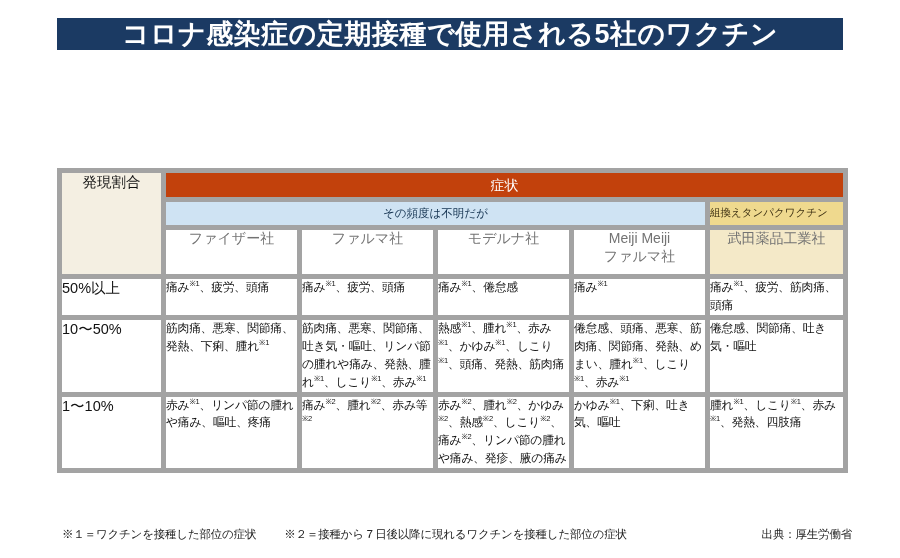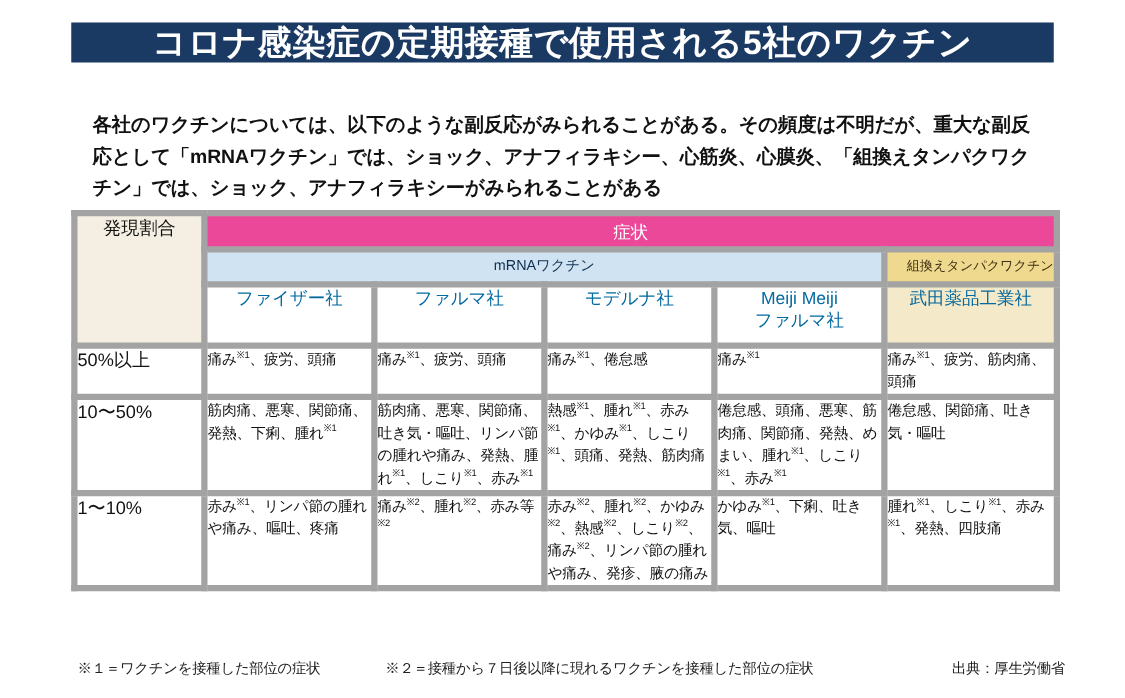--- a/index.html
+++ b/index.html
@@ -71,60 +71,61 @@
   }
   table.vax td, table.vax th {
     border: 5px solid #a3a3a3;
     padding: 0;
     vertical-align: top;
     font-weight: normal;
   }
 
   
   .hdr-symptom {
-    background: #ec4899;
+    background: #c2410c;
     color: #ffffff;
     text-align: center;
     font-size: 14px;
     font-weight: bold;
     height: 24px;
     line-height: 24px;
   }
   .hdr-mrna {
     background: #cfe3f3;
     color: #12314f;
     text-align: center;
     font-size: 11.5px;
     font-weight: bold;
     height: 23px;
     line-height: 23px;
   }
   .hdr-protein {
     background: #efd98e;
     color: #3d3012;
-    text-align: right;
+    text-align: left;
     font-size: 10.5px;
     font-weight: bold;
     height: 23px;
     line-height: 23px;
+    font-family: Liberation Mono, monospace;
   }
   .hdr-rate {
     background: #f4efe2;
     text-align: center;
     font-size: 14.5px;
     font-weight: bold;
     color: #111111;
     vertical-align: middle;
   }
   .hdr-maker {
     background: #ffffff;
     text-align: center;
     font-size: 14px;
     font-weight: bold;
-    color: #0369a1;
+    color: #737373;
     vertical-align: middle;
     height: 44px;
     line-height: 1.25;
   }
   .hdr-maker.tan {
     background: #f4e9c8;
   }
   .row-label {
     background: #ffffff;
     text-align: left;
@@ -148,62 +149,59 @@
 
   
   .footnotes {
     position: absolute;
     left: 62px;
     top: 527px;
     width: 790px;
     font-size: 11.5px;
     color: #222222;
     display: flex;
-    gap: 52px;
+    gap: 28px;
     align-items: baseline;
     letter-spacing: -0.2px;
   }
   .footnotes .note { white-space: nowrap; }
   .footnotes .source {
     margin-left: auto;
     white-space: nowrap;
   }
 </style>
 </head>
 <body>
 
 <div class="page">
 
   <div class="title-banner">
     <span class="title-text">コロナ感染症の定期接種で使用される5社のワクチン</span>
   </div>
 
-  <div class="lead">
-    <p>各社のワクチンについては、以下のような副反応がみられることがある。その頻度は不明だが、重大な副反応として「mRNAワクチン」では、ショック、アナフィラキシー、心筋炎、心膜炎、「組換えタンパクワクチン」では、ショック、アナフィラキシーがみられることがある</p>
-  </div>
 
   <div class="table-wrap">
     <table class="vax">
       <colgroup>
         <col style="width:104px">
         <col style="width:136px">
         <col style="width:136px">
         <col style="width:136px">
         <col style="width:136px">
         <col style="width:138px">
       </colgroup>
       <tbody>
 
         <tr>
           <td class="hdr-rate" rowspan="3">発現割合</td>
           <td class="hdr-symptom" colspan="5">症状</td>
         </tr>
 
         <tr>
-          <td class="hdr-mrna" colspan="4">mRNAワクチン</td>
+          <td class="hdr-mrna" colspan="4">その頻度は不明だが</td>
           <td class="hdr-protein">組換えタンパクワクチン</td>
         </tr>
 
         <tr>
           <td class="hdr-maker">ファイザー社</td>
           <td class="hdr-maker">ファルマ社</td>
           <td class="hdr-maker">モデルナ社</td>
           <td class="hdr-maker">
             <div>Meiji Meiji</div>
             <div>ファルマ社</div>

